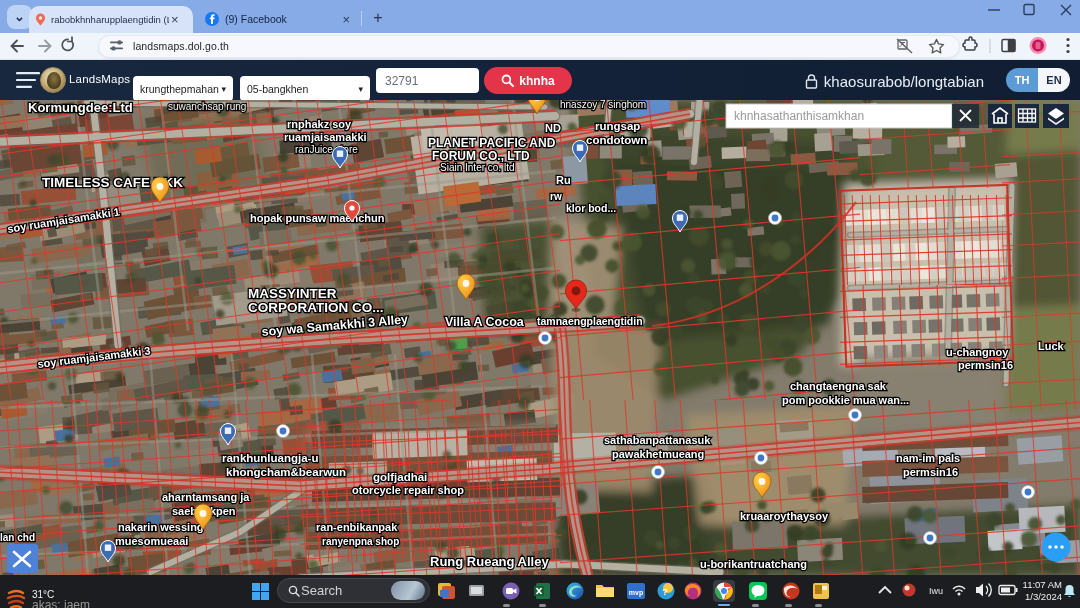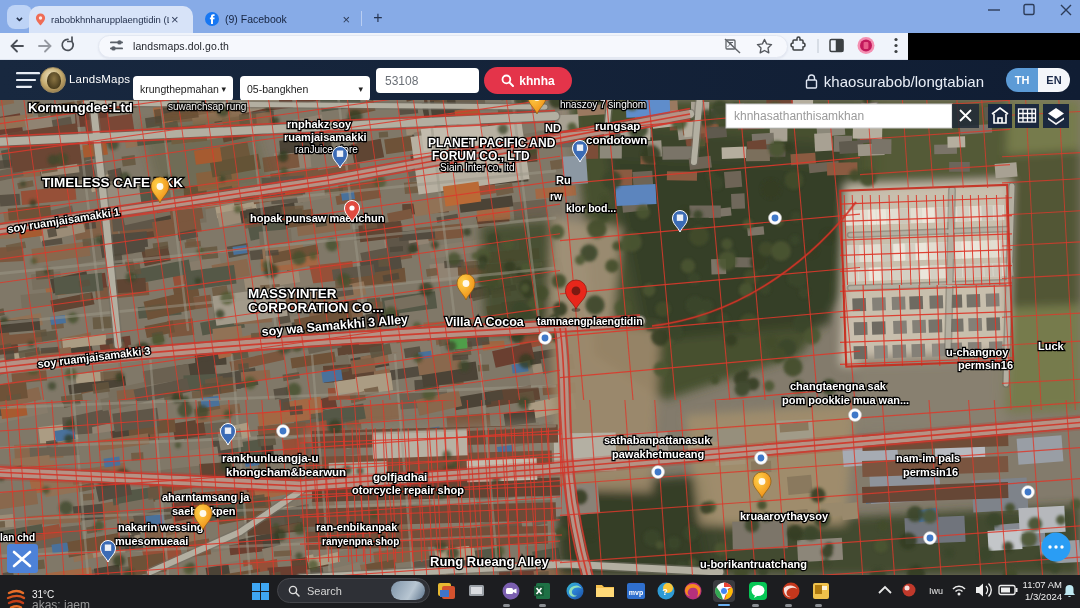--- a/index.html
+++ b/index.html
@@ -7,21 +7,21 @@
 .tsearch {position:absolute;left:7px;top:5px;width:25px;height:24px;border-radius:8px;background:#bdd3f6;color:#27354f;font-size:13px;font-weight:700;display:flex;align-items:center;justify-content:center;line-height:0}
 .tab-active {position:absolute;left:29px;top:6px;width:164px;height:27px;border-radius:10px 10px 0 0;background:#d7e3f8;display:flex;align-items:center;font-size:9.5px;color:#1f2c48}
 .tabtitle {white-space:nowrap;overflow:hidden;width:118px}
 .tabx {font-size:13px;color:#323f5c;margin-left:2px}
 .tab-fb {position:absolute;left:196px;top:6px;width:162px;height:26px;display:flex;align-items:center;padding-left:9px;font-size:10.5px;color:#15233f}
 .fbtitle {flex:1}
 .tabx2 {font-size:13px;color:#2c3a55;margin-right:8px}
 .tabdiv {position:absolute;left:361px;top:11px;width:1px;height:15px;background:#b9cef2}
 .newtab {position:absolute;left:366px;top:6px;width:24px;height:24px;color:#25334f;font-size:16px;display:flex;align-items:center;justify-content:center}
 .wctl {position:absolute;right:0;top:3px}
-.toolbar {position:absolute;top:33px;left:0;width:908px;height:27px;background:#f0f4fb;display:flex;align-items:center;border-bottom:1px solid #dde3ee}
+.toolbar {position:absolute;top:33px;left:0;width:1080px;height:27px;background:#f0f4fb;display:flex;align-items:center;border-bottom:1px solid #dde3ee}
 .navic {margin-left:8px;flex:none}
 .omni {height:23px;flex:1;margin-left:4px;background:#f6f8fd;border:1px solid #e3e8f2;border-radius:12px;display:flex;align-items:center;padding:0 10px;box-shadow:0 1px 2px rgba(60,70,100,0.08)}
 .url {font-size:10.5px;color:#23262d;letter-spacing:0.1px}
 .rtic {flex:none}
 .hdr {position:absolute;top:60px;left:0;width:1080px;height:40px;background:linear-gradient(90deg,#18283f,#101d33);display:flex;align-items:center}
 .logo {position:absolute;left:40px;top:7px;width:26px;height:26px;border-radius:50%;background:radial-gradient(circle at 42% 35%,#f0e6c6,#c3a96c 50%,#7a6038);border:1px solid #a08c60}
 .logo-in {position:absolute;left:6px;top:4px;width:14px;height:17px;background:radial-gradient(ellipse at 50% 40%,#8a7342,#463a1c 75%);border-radius:50% 50% 45% 45%}
 .brand {position:absolute;left:69px;top:13px;color:#fff;font-size:11.5px;font-weight:400;letter-spacing:0.2px}
 .sel {position:absolute;top:16px;height:25px;background:#fff;border-radius:4px;display:flex;align-items:center;justify-content:space-between;padding:8px 7px;font-size:10.5px;color:#1c1c1c}
 .sel .car {font-size:9px;color:#222}
@@ -35,21 +35,21 @@
 .taskbar {position:absolute;top:575px;left:0;width:1080px;height:33px;background:#1c1d20}
 .weather {position:absolute;left:6px;top:13px;display:flex;align-items:center}
 .wtxt {margin-left:6px}
 .wtxt .t1 {font-size:10px;color:#f2f2f2;line-height:12px}
 .wtxt .t2 {font-size:12px;color:#9a9a9a;line-height:9px}
 .tbi {position:absolute;top:5px;width:22px;height:22px;display:flex;align-items:center;justify-content:center}
 .tbi-act {background:#3a3b3f;border-radius:4px}
 .runbar {position:absolute;bottom:-4px;left:5px;height:2.5px;border-radius:2px}
 .rb {position:absolute;top:29px;width:7px;height:2.5px;border-radius:2px;background:#8a8d92}
 .search {position:absolute;left:277px;top:3px;width:153px;height:25px;background:#2e3036;border:1px solid #46474c;border-radius:13px;display:flex;align-items:center;padding:0 4px 0 10px}
-.search .stxt {font-size:11px;color:#d5d5d5;margin-left:7px;flex:1}
+.search .stxt {font-size:13px;color:#d5d5d5;margin-left:1px;flex:1}
 .scloud {width:34px;height:19px;border-radius:10px;background:linear-gradient(120deg,#7e93a8,#b8c6d2 60%,#5a718a);overflow:hidden}
 .tray {position:absolute;right:58px;top:4px}
 .clock {position:absolute;right:18px;top:4px;text-align:right;color:#f0f0f0;font-size:9.5px;line-height:12px}
 .bell {position:absolute;right:4px;top:9px}
 .wm {position:absolute;left:672px;top:528px;width:408px;height:64px;overflow:hidden;z-index:30;pointer-events:none}
 .wm span {position:absolute;left:18px;top:-4px;font-size:58px;font-weight:700;font-style:italic;color:rgba(235,240,245,0.38);-webkit-text-stroke:1.2px rgba(130,140,152,0.6);letter-spacing:2px;transform:scaleX(1.62);transform-origin:left}
 </style></head>
 <body>
 <div class="page">
 
@@ -143,21 +143,21 @@
   </div>
   <div class="brand">LandsMaps</div>
   <div class="sel" style="left:133px;width:100px">
         <span>krungthepmahan</span>
         <span class="car">▾</span>
       </div>
   <div class="sel" style="left:240px;width:130px">
         <span>05-bangkhen</span>
         <span class="car">▾</span>
       </div>
-  <div class="inp">53108</div>
+  <div class="inp">32791</div>
   <div class="btn-red">
     <svg width="13" height="13" viewBox="0 0 13 13" style="margin-right:5px">
           <circle cx="5.4" cy="5.4" r="3.9" fill="none" stroke="#fff" stroke-width="1.8"></circle>
           <path d="M8.4,8.4 L12,12" stroke="#fff" stroke-width="2" stroke-linecap="round"></path>
         </svg>
     khnha
   </div>
   <div class="login">
     <svg width="13" height="15" viewBox="0 0 13 15" style="margin-right:6px">
           <path d="M3.5,6 L3.5,4 A3,3 0 0 1 9.5,4 L9.5,6 M2.5,6 L10.5,6 A1,1 0 0 1 11.5,7 L11.5,13 A1,1 0 0 1 10.5,14 L2.5,14 A1,1 0 0 1 1.5,13 L1.5,7 A1,1 0 0 1 2.5,6 Z" fill="none" stroke="#dfe6f2" stroke-width="1.4"></path>

